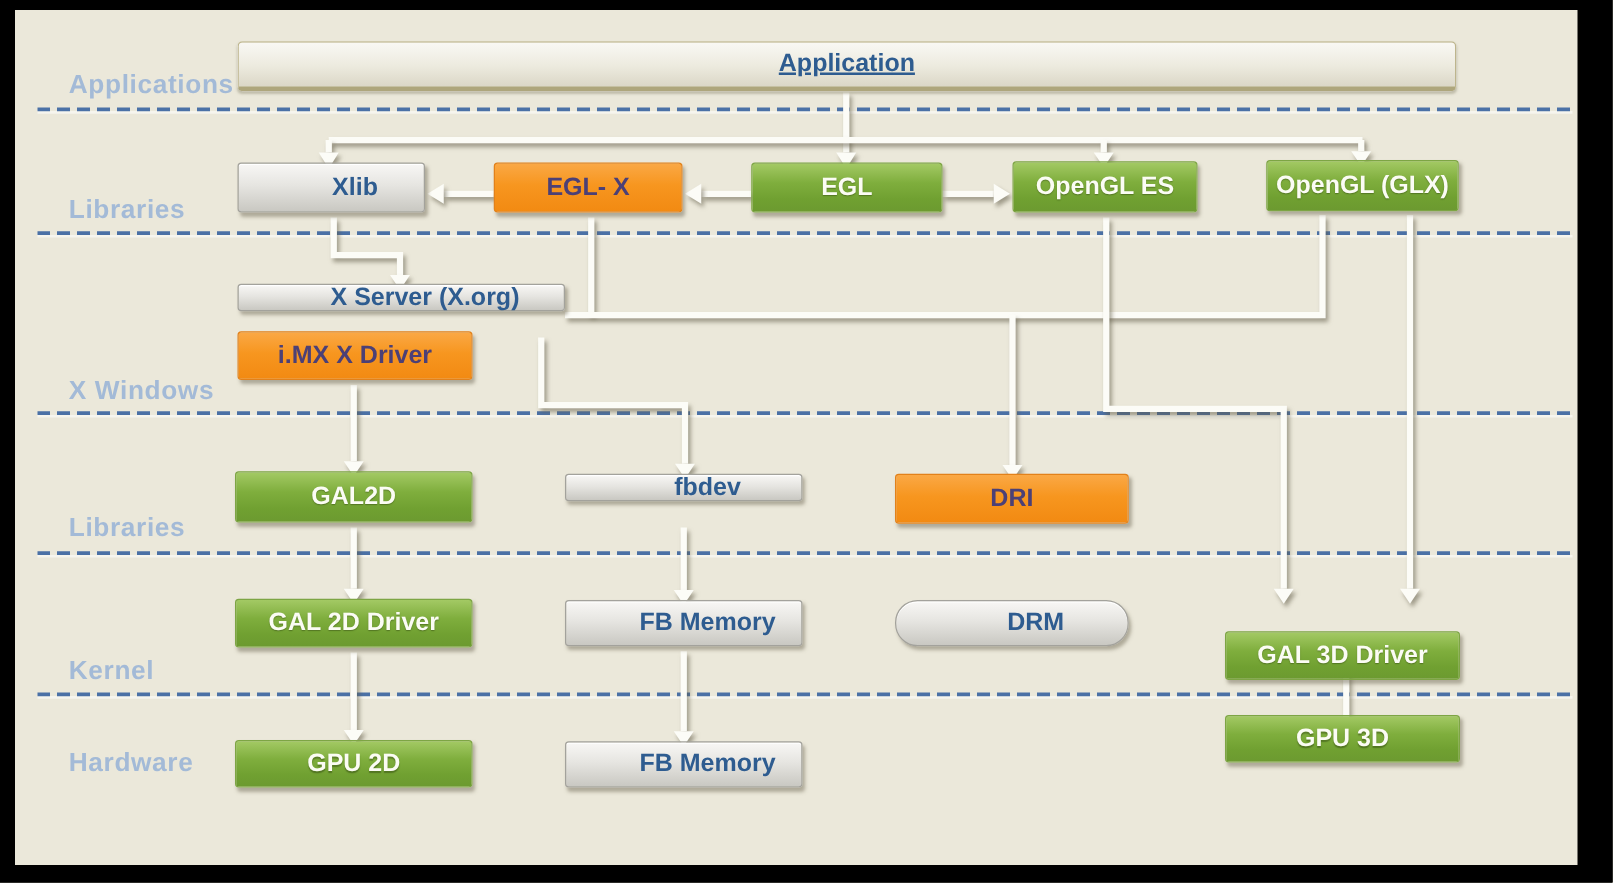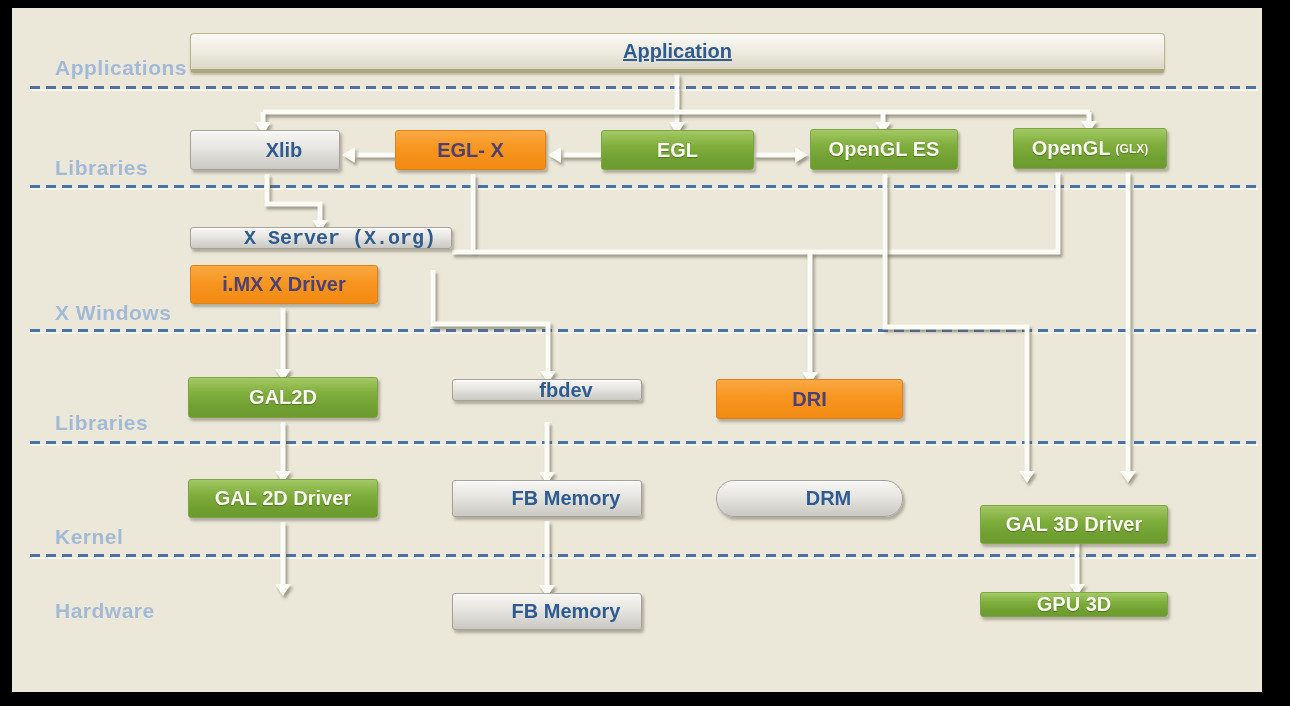--- a/index.html
+++ b/index.html
@@ -30,40 +30,40 @@
          box-shadow:2px 3px 3px rgba(115,110,90,.5);}
   .orange{background:linear-gradient(180deg,#faa845 0%,#f7961f 45%,#f28a12 100%);
           border:1px solid #e2811a;color:var(--text-purple,#4c4076);
           box-shadow:2px 3px 3px rgba(115,110,90,.5);text-align:center;}
   .gray{background:linear-gradient(180deg,#f8f7f5 0%,#e6e5e1 45%,#c9c8c2 100%);
         border:1px solid #a3a29c;color:var(--text-blue,#2e5c90);
         box-shadow:inset 0 1px 0 #fff,2px 3px 3px rgba(115,110,90,.5);padding-left:38px;}
   .plain{background:linear-gradient(180deg,#f9f8f4 0%,#eceade 55%,#dbd7c7 100%);
          border:1px solid #bdb58d;border-bottom:4px solid #aea67c;border-radius:4px;
          color:var(--text-blue,#2e5c90);box-shadow:0 2px 2px rgba(140,135,110,.45);}
-  .suffix{font-size:12px;margin-left:5px;}
+  .suffix{font-size:20px;margin-left:5px;}
   
   .n-application{left:178px;top:25px;width:975px;height:40px;text-decoration:underline;}
   .n-xlib{left:178px;top:122px;width:150px;height:40px;}
   .n-eglx{left:383px;top:122px;width:151px;height:40px;}
   .n-egl{left:589px;top:122px;width:153px;height:40px;}
   .n-opengles{left:798px;top:121px;width:148px;height:41px;}
   .n-openglglx{left:1001px;top:120px;width:154px;height:41px;}
-  .n-xserver{left:178px;top:219px;width:262px;height:22px;font-family:Liberation Mono, monospace;}
+  .n-xserver{left:178px;top:219px;width:262px;height:22px;}
   .n-imx{left:178px;top:257px;width:188px;height:39px;}
   .n-gal2d{left:176px;top:369px;width:190px;height:41px;}
   .n-fbdev{left:440px;top:371px;width:190px;height:22px;}
   .n-dri{left:704px;top:371px;width:187px;height:40px;}
   .n-gal2ddrv{left:176px;top:471px;width:190px;height:39px;}
   .n-fbmem{left:440px;top:472px;width:190px;height:37px;}
   .n-drm{left:704px;top:472px;width:187px;height:37px;border-radius:18px;}
   .n-gal3ddrv{left:968px;top:497px;width:188px;height:39px;}
   .n-gpu2d{left:176px;top:584px;width:190px;height:38px;}
   .n-fbmemhw{left:440px;top:585px;width:190px;height:37px;}
-  .n-gpu3d{left:968px;top:584px;width:188px;height:25px;}
+  .n-gpu3d{left:968px;top:564px;width:188px;height:38px;}
 </style>
 </head>
 <body>
 
 <div class="stage">
   <div class="canvas">
 
     <div class="divider d1"></div>
     <div class="divider d2"></div>
     <div class="divider d3"></div>
@@ -160,17 +160,18 @@
     </div>
     <div class="node gray n-xserver">X Server (X.org)</div>
     <div class="node orange n-imx">i.MX X Driver</div>
     <div class="node green n-gal2d">GAL2D</div>
     <div class="node gray n-fbdev">fbdev</div>
     <div class="node orange n-dri">DRI</div>
     <div class="node green n-gal2ddrv">GAL 2D Driver</div>
     <div class="node gray n-fbmem">FB Memory</div>
     <div class="node gray n-drm">DRM</div>
     <div class="node green n-gal3ddrv">GAL 3D Driver</div>
+    <div class="node green n-gpu2d">GPU 2D</div>
     <div class="node gray n-fbmemhw">FB Memory</div>
     <div class="node green n-gpu3d">GPU 3D</div>
 
   </div>
 </div>
 
 </body></html>

